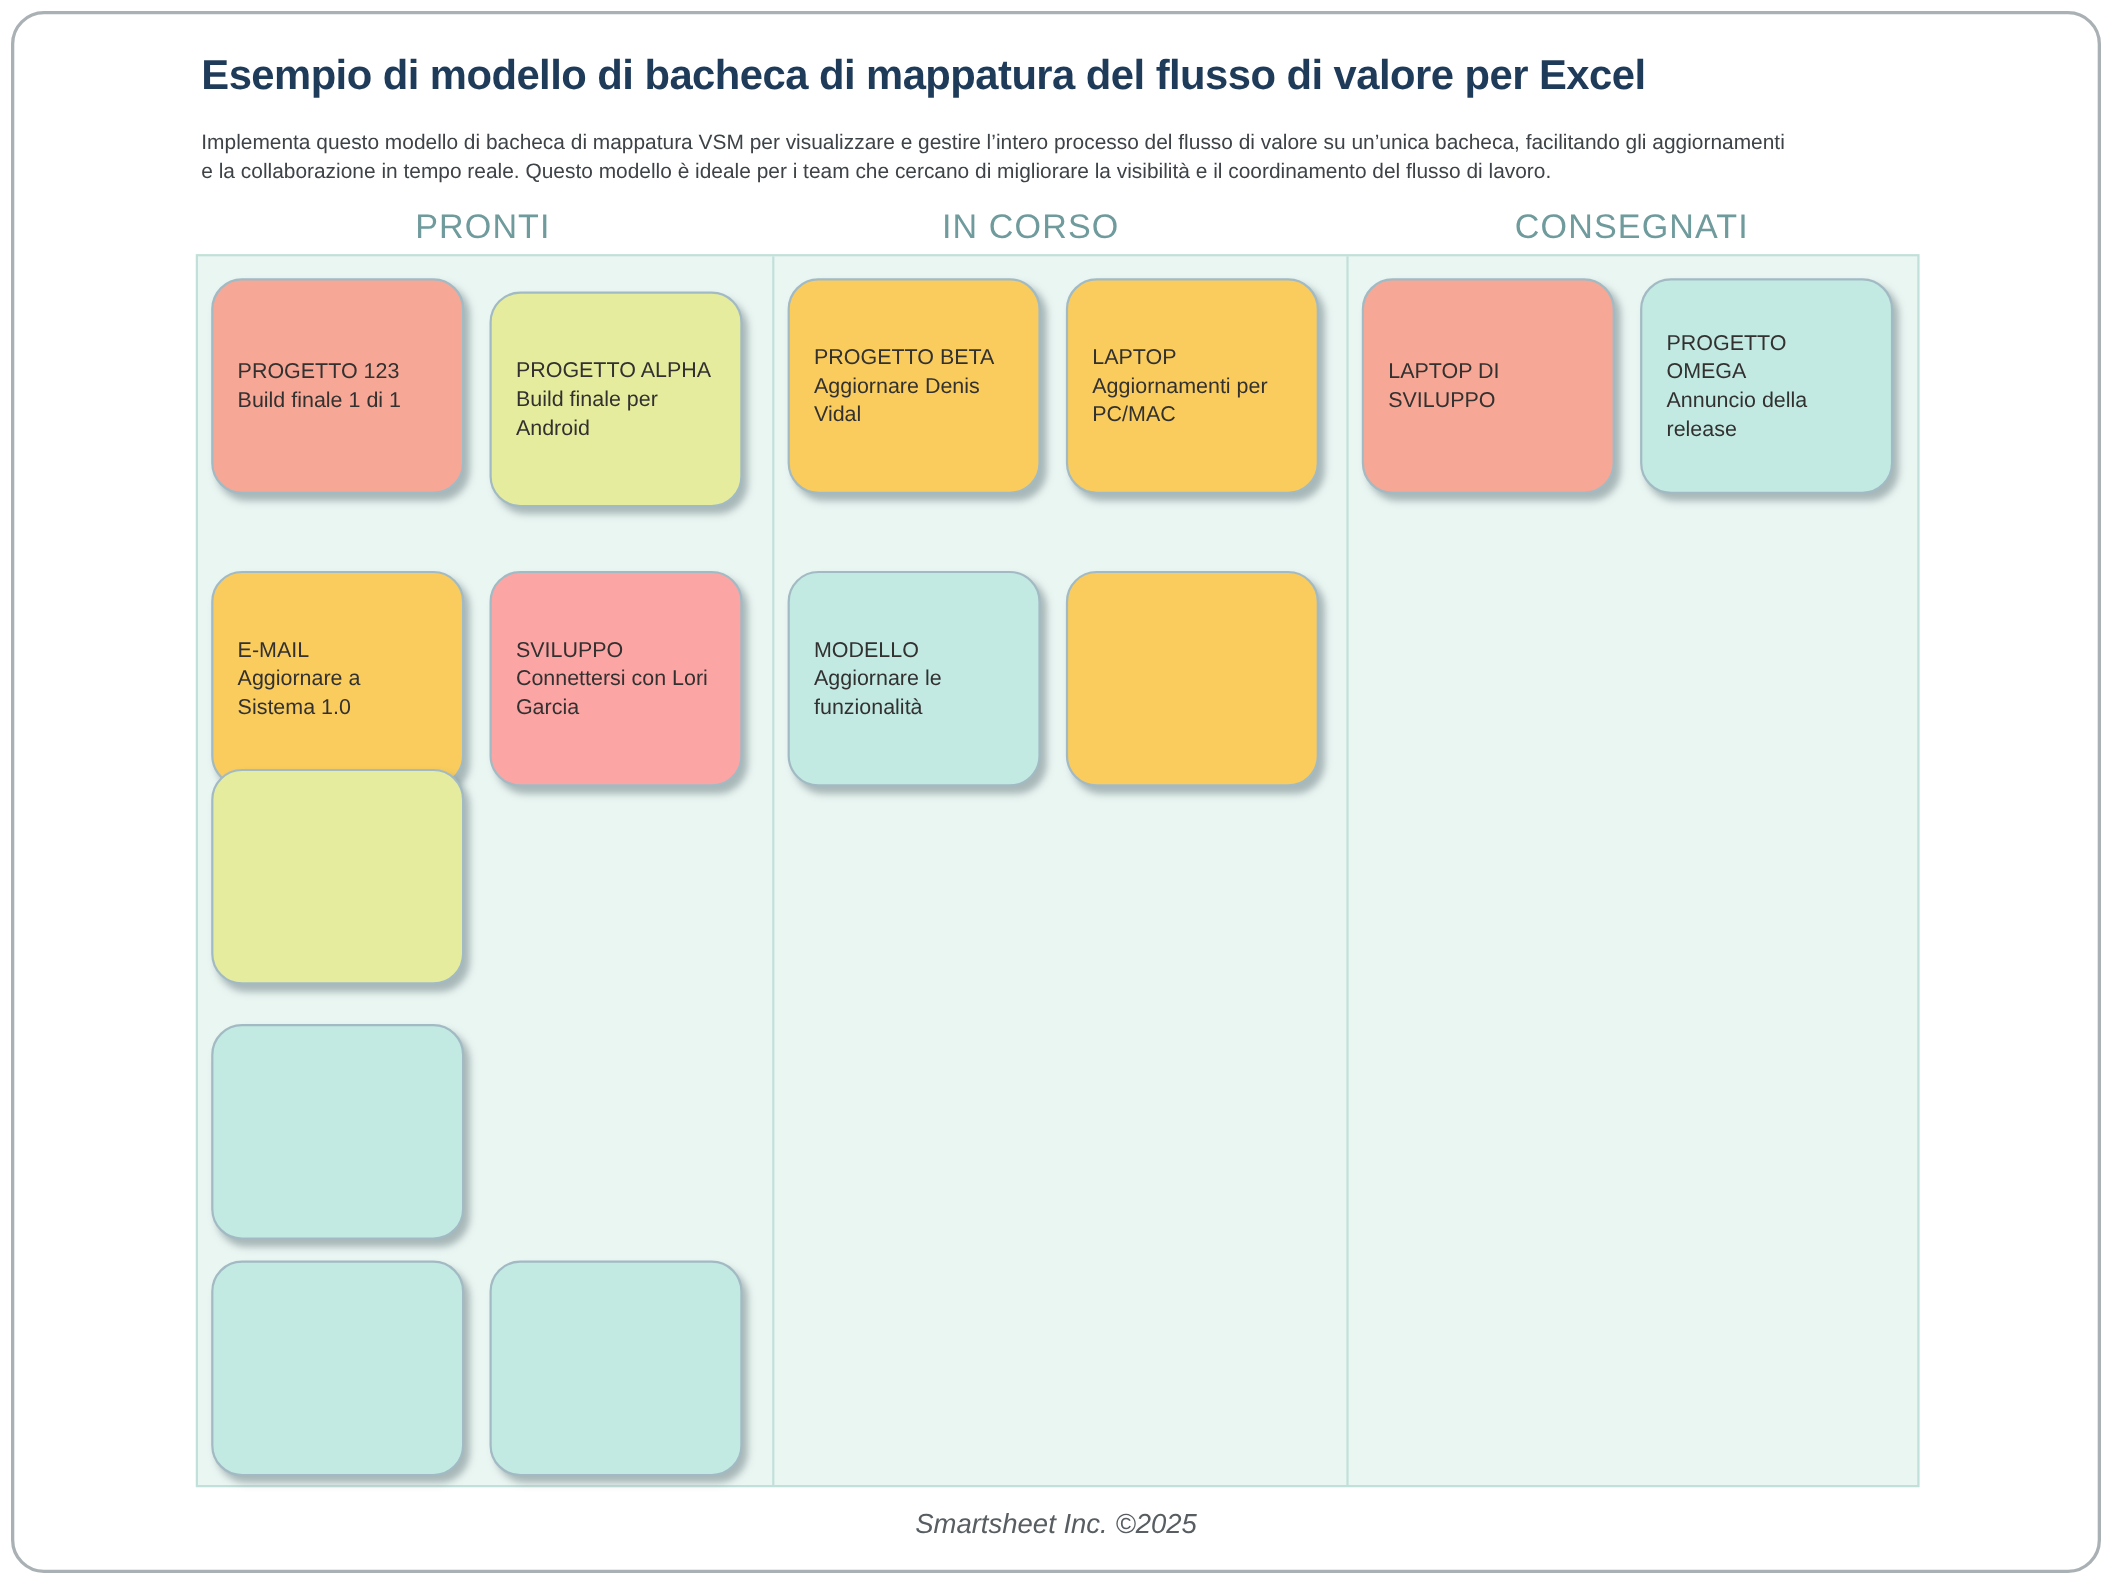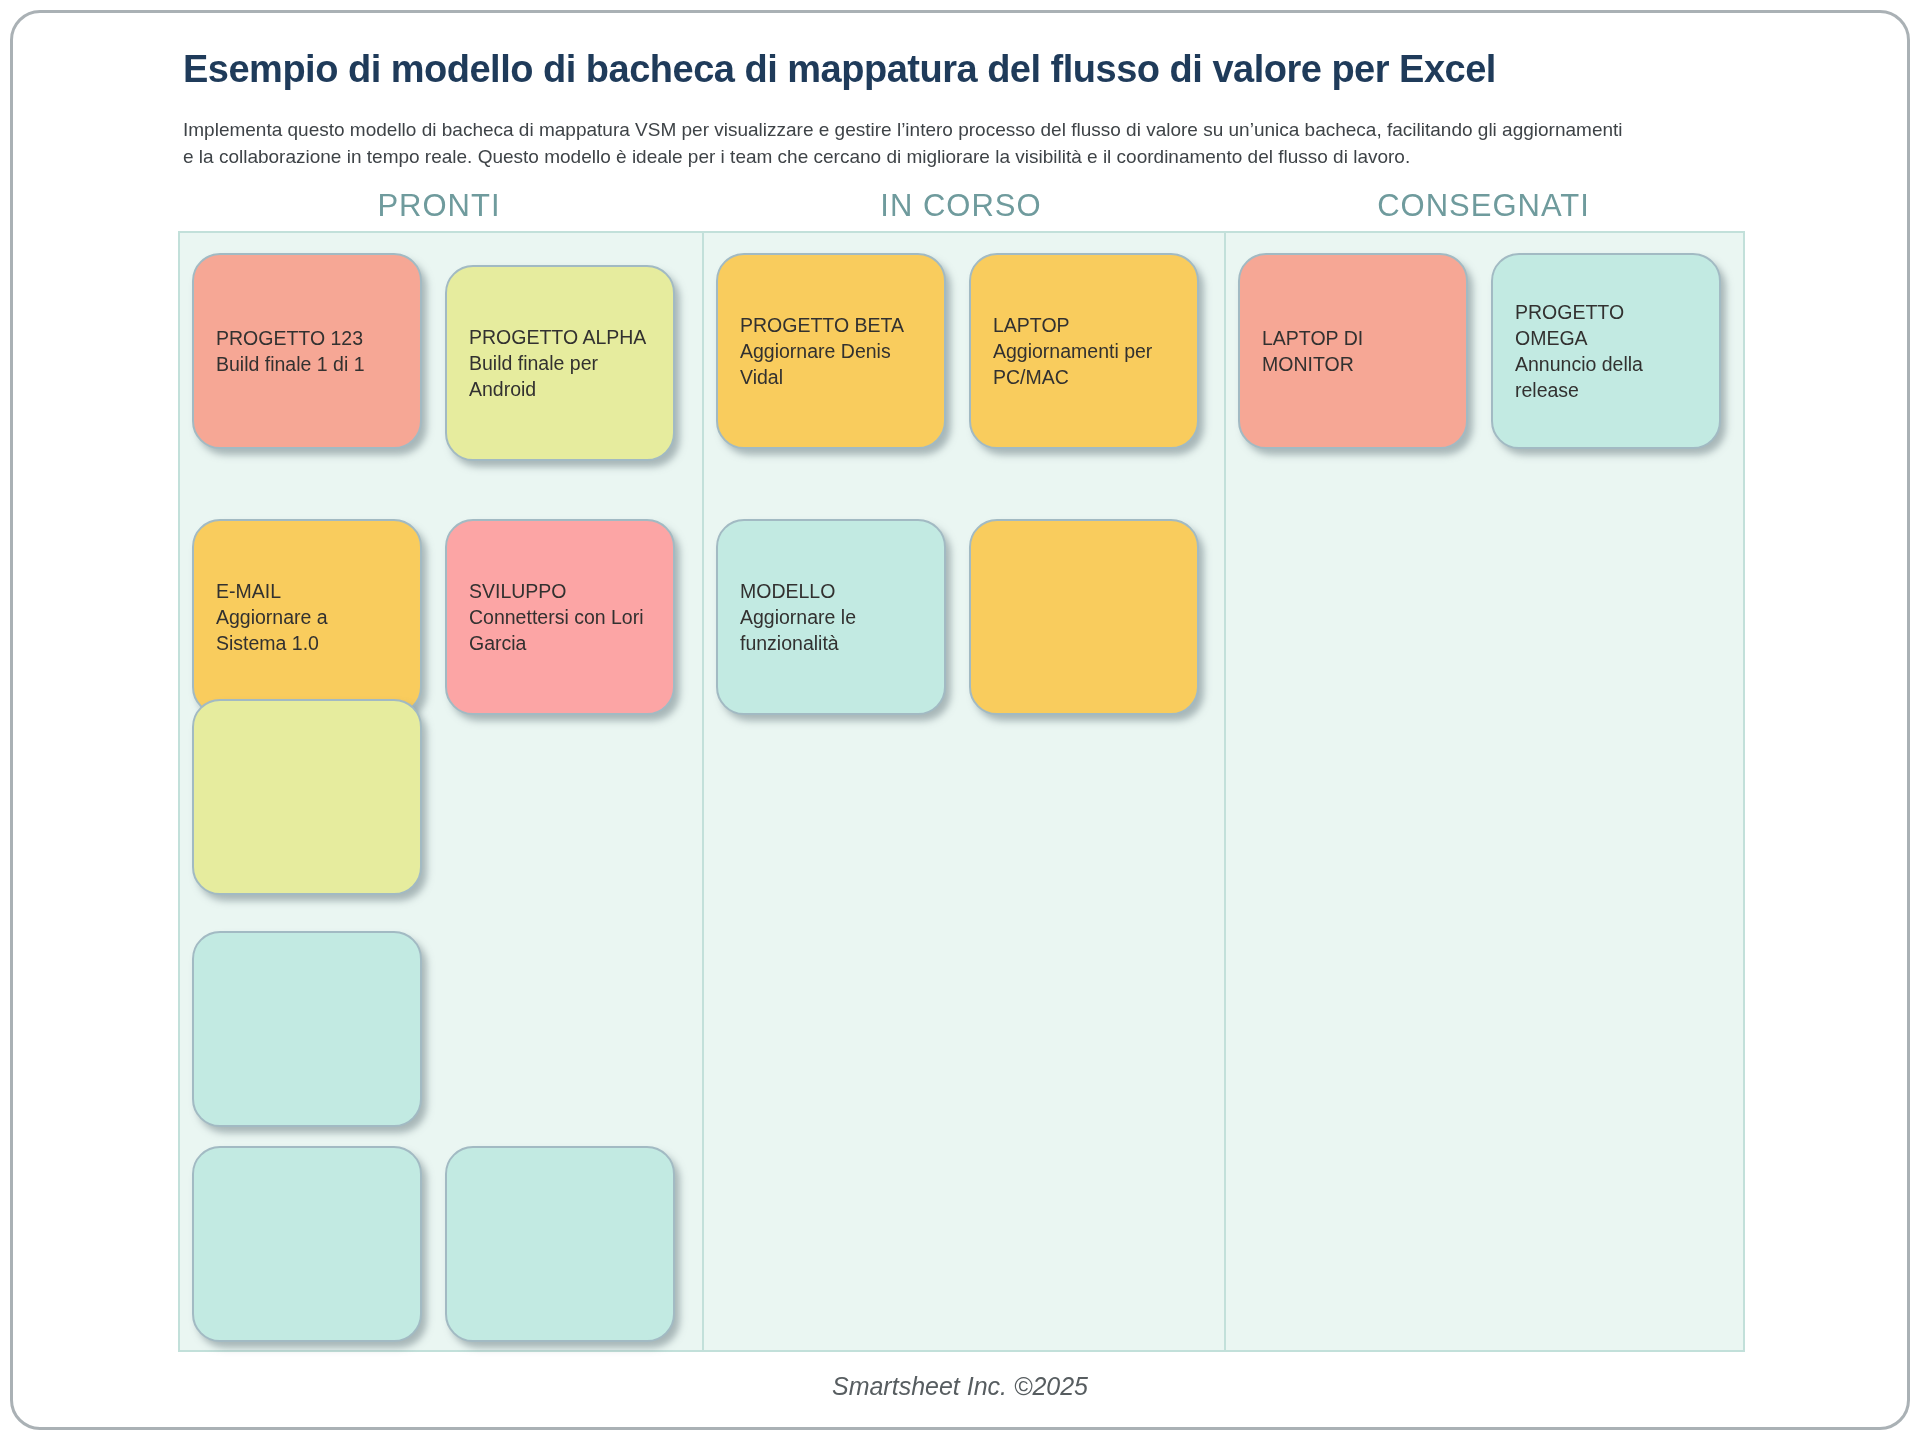--- a/index.html
+++ b/index.html
@@ -7,21 +7,21 @@
   .page { position:relative; width:1920px; height:1440px; background:#ffffff; overflow:hidden;text-decoration:underline; }
   .frame { position:absolute; inset:10px; border:3px solid #aab1b5; border-radius:30px; pointer-events:none; }
 
   .title { position:absolute; left:183px; top:46px; font-size:38px; line-height:46px; font-weight:bold;
            letter-spacing:-0.5px; color:#1f3b5a; }
   .subtitle { position:absolute; left:183px; top:116px; font-size:19px; line-height:27px; color:#3e4347; }
 
   .col-headers { position:absolute; left:0; top:188px; width:1920px; height:40px;padding-left:36px; }
   .col-header { position:absolute; text-align:center; font-size:31px; letter-spacing:1px; color:#6f9b9d; }
   .ch1 { left:178px; width:522px; }
-  .ch2 { left:700px; width:522px; }
+  .ch2 { left:676px; width:522px; }
   .ch3 { left:1222px; width:523px; }
 
   .board { position:absolute; left:178px; top:231px; width:1567px; height:1121px;
            background:#eaf6f2; border:2px solid #c2e0da; }
   .col { position:absolute; top:0; bottom:0; }
   .col1 { left:0; width:522px; }
   .col2 { left:522px; width:522px; border-left:2px solid #c2e0da; }
   .col3 { left:1044px; width:521px; border-left:2px solid #c2e0da; }
 
   .card { position:absolute; width:230px; height:196px; border:2px solid #a2bac3; border-radius:28px;
@@ -89,21 +89,21 @@
       </div>
       <div class="card s1 r2" style="background-color: rgb(194, 234, 226);">
         <div>MODELLO</div>
         <div>Aggiornare le funzionalità</div>
       </div>
       <div class="card s2 r2" style="background-color: rgb(249, 204, 93);"></div>
     </div>
 
     <div class="col col3">
       <div class="card s1 r1" style="background-color: rgb(246, 167, 149);">
-        <div>LAPTOP DI MONITOR</div>
+        <div>LAPTOP DI SVILUPPO</div>
       </div>
       <div class="card s2 r1" style="background-color: rgb(194, 234, 226);">
         <div>PROGETTO OMEGA</div>
         <div>Annuncio della release</div>
       </div>
     </div>
 
   </div>
 
   <div class="footer">Smartsheet Inc. ©2025</div>

